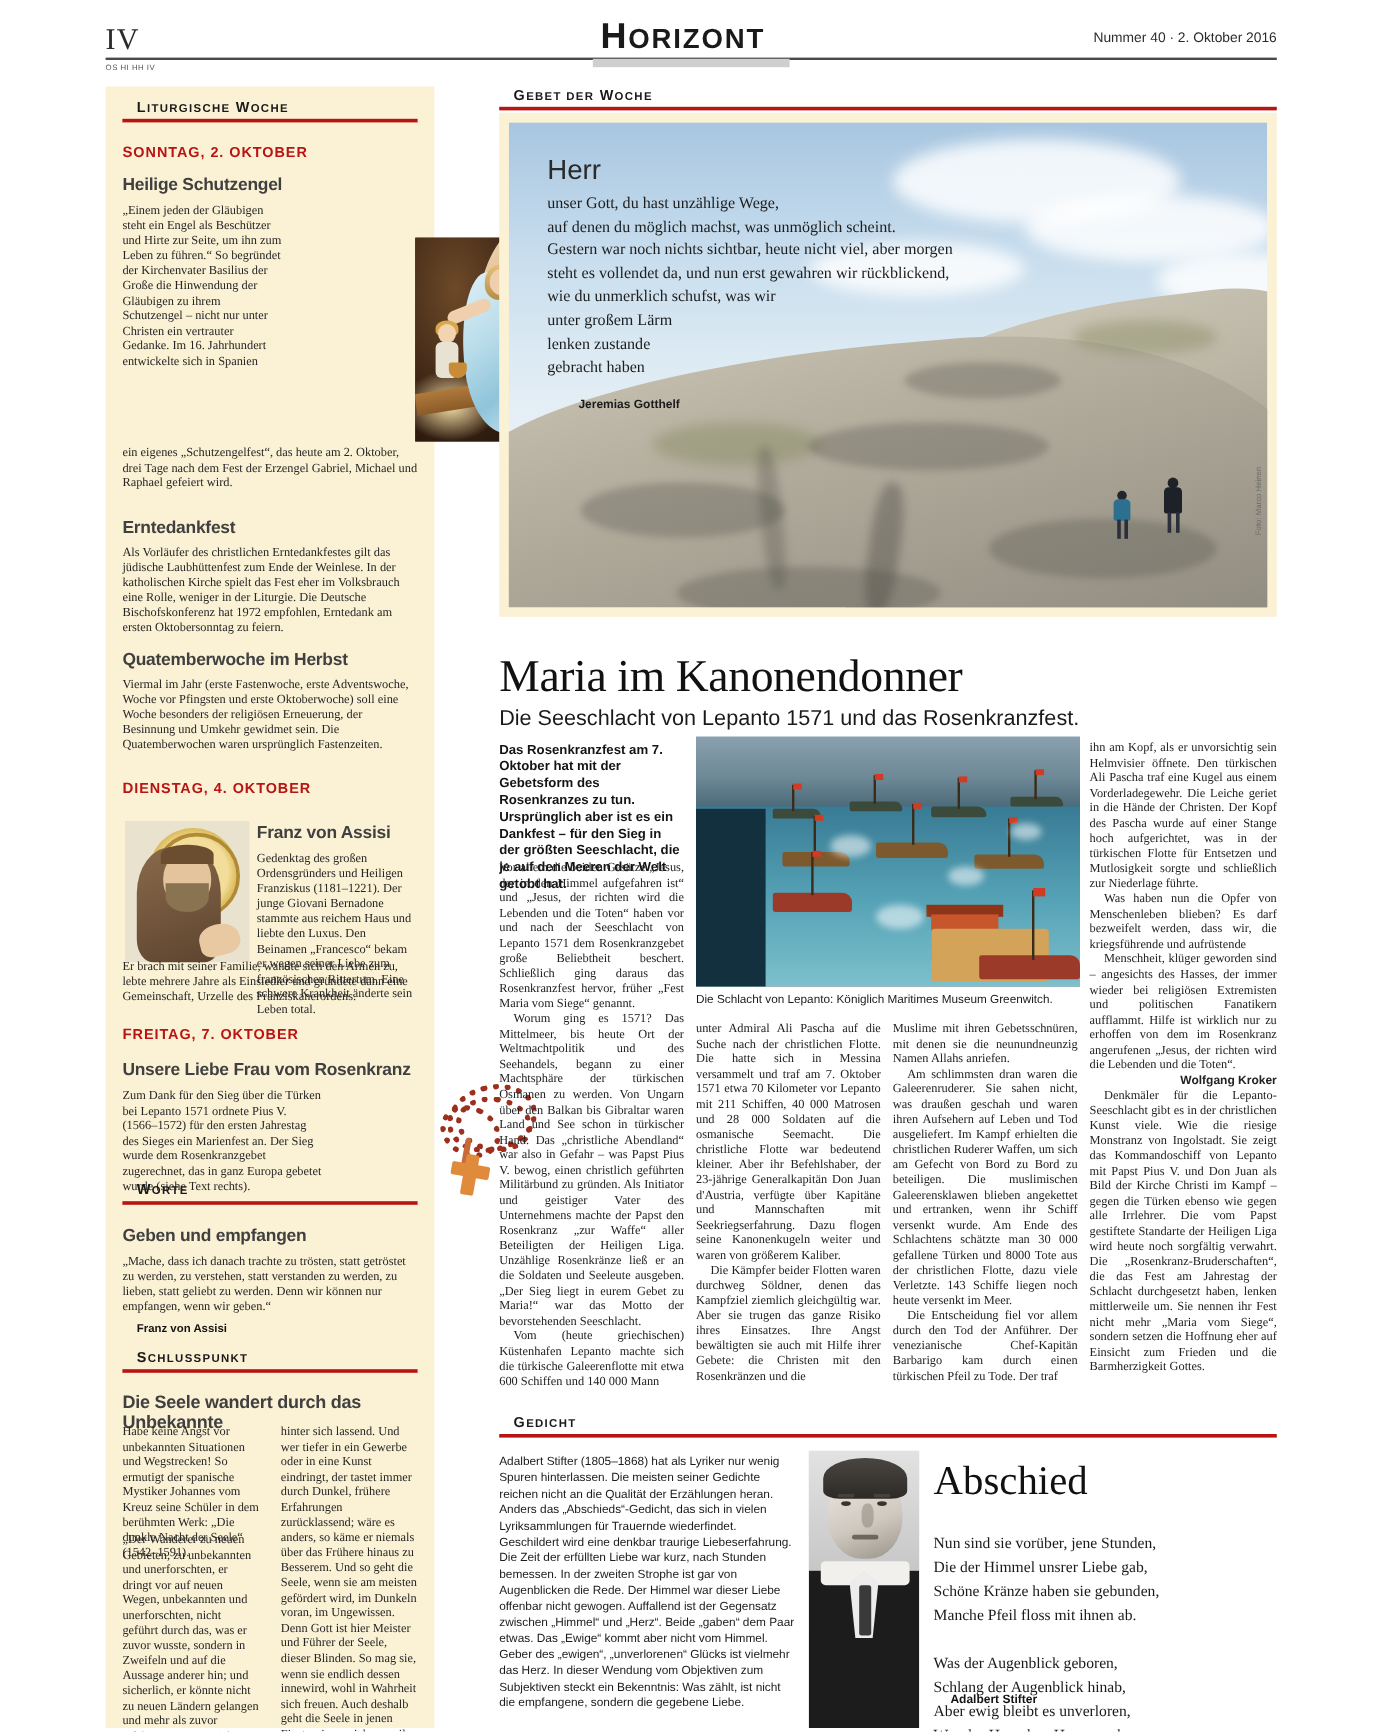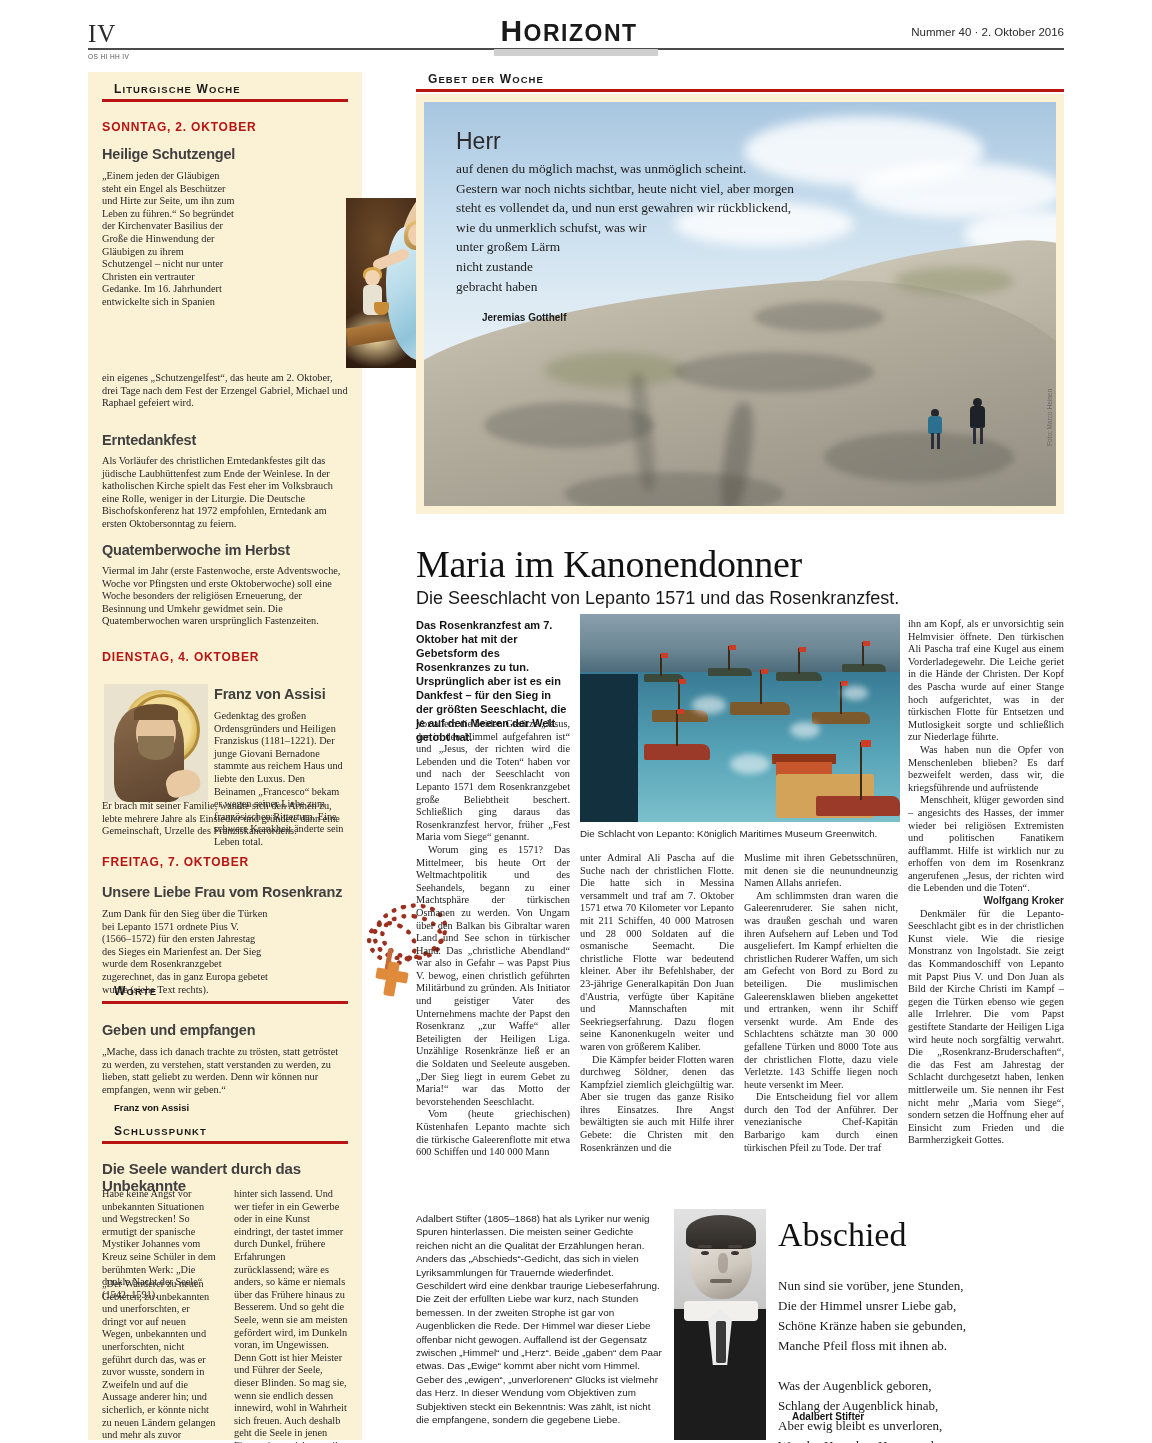--- a/index.html
+++ b/index.html
@@ -342,26 +342,27 @@
       <div class="hiker" style="left:545px;top:296px;width:17px;height:46px;">
         <div class="h-head" style="left:4px;top:0;width:9px;height:9px;background:#1f2227;"></div>
         <div class="h-body" style="left:1px;top:8px;width:15px;height:22px;background:#1d2128;"></div>
         <div class="h-leg" style="left:4px;top:29px;height:17px;"></div>
         <div class="h-leg" style="left:11px;top:29px;height:17px;"></div>
       </div>
     </div>
 
     <div class="prayer-text">
       <div class="prayer-lead">Herr</div>
+      <div class="prayer-line">unser Gott, du hast unzählige Wege,</div>
       <div class="prayer-line">auf denen du möglich machst, was unmöglich scheint.</div>
       <div class="prayer-line">Gestern war noch nichts sichtbar, heute nicht viel, aber morgen</div>
       <div class="prayer-line">steht es vollendet da, und nun erst gewahren wir rückblickend,</div>
       <div class="prayer-line">wie du unmerklich schufst, was wir</div>
       <div class="prayer-line">unter großem Lärm</div>
-      <div class="prayer-line">nicht zustande</div>
+      <div class="prayer-line">lenken zustande</div>
       <div class="prayer-line">gebracht haben</div>
       <div class="prayer-author">Jeremias Gotthelf</div>
     </div>
   </div>
   <div class="photocredit">Foto: Marco Heinen</div>
 
   <div class="headline">Maria im Kanonendonner</div>
   <div class="subhead">Die Seeschlacht von Lepanto 1571 und das Rosenkranzfest.</div>
   <div class="lead">Das Rosenkranzfest am 7. Oktober hat mit der Gebetsform des Rosenkranzes zu tun. Ursprünglich aber ist es ein Dankfest – für den Sieg in der größten Seeschlacht, die je auf den Meeren der Welt getobt hat.</div>
 
@@ -428,20 +429,24 @@
     <p>Die Entscheidung fiel vor allem durch den Tod der Anführer. Der venezianische Chef-Kapitän Barbarigo kam durch einen türkischen Pfeil zu Tode. Der traf</p>
   </div>
 
   <div class="artcol" style="left:908px;top:618px;width:156px;">
     <p class="noind">ihn am Kopf, als er unvorsichtig sein Helmvisier öffnete. Den türkischen Ali Pascha traf eine Kugel aus einem Vorderladegewehr. Die Leiche geriet in die Hände der Christen. Der Kopf des Pascha wurde auf einer Stange hoch aufgerichtet, was in der türkischen Flotte für Entsetzen und Mutlosigkeit sorgte und schließlich zur Niederlage führte.</p>
     <p>Was haben nun die Opfer von Menschenleben blieben? Es darf bezweifelt werden, dass wir, die kriegsführende und aufrüstende</p>
     <p>Menschheit, klüger geworden sind – angesichts des Hasses, der immer wieder bei religiösen Extremisten und politischen Fanatikern aufflammt. Hilfe ist wirklich nur zu erhoffen von dem im Rosenkranz angerufenen „Jesus, der richten wird die Lebenden und die Toten“.</p>
     <p><span class="sig">Wolfgang Kroker</span><span>Denkmäler für die Lepanto-Seeschlacht gibt es in der christlichen Kunst viele. Wie die riesige Monstranz von Ingolstadt. Sie zeigt das Kommandoschiff von Lepanto mit Papst Pius V. und Don Juan als Bild der Kirche Christi im Kampf – gegen die Türken ebenso wie gegen alle Irrlehrer. Die vom Papst gestiftete Standarte der Heiligen Liga wird heute noch sorgfältig verwahrt. Die „Rosenkranz-Bruderschaften“, die das Fest am Jahrestag der Schlacht durchgesetzt haben, lenken mittlerweile um. Sie nennen ihr Fest nicht mehr „Maria vom Siege“, sondern setzen die Hoffnung eher auf Einsicht zum Frieden und die Barmherzigkeit Gottes.</span></p>
   </div>
 
+  <div class="sechead ged-head">
+    <div class="lbl"><span>G</span><span class="sc">EDICHT</span></div>
+    <div class="bar"></div>
+  </div>
 
   <div class="ged-intro">Adalbert Stifter (1805–1868) hat als Lyriker nur wenig Spuren hinterlassen. Die meisten seiner Gedichte reichen nicht an die Qualität der Erzählungen heran. Anders das „Abschieds“-Gedicht, das sich in vielen Lyriksammlungen für Trauernde wiederfindet. Geschildert wird eine denkbar traurige Liebeserfahrung. Die Zeit der erfüllten Liebe war kurz, nach Stunden bemessen. In der zweiten Strophe ist gar von Augenblicken die Rede. Der Himmel war dieser Liebe offenbar nicht gewogen. Auffallend ist der Gegensatz zwischen „Himmel“ und „Herz“. Beide „gaben“ dem Paar etwas. Das „Ewige“ kommt aber nicht vom Himmel. Geber des „ewigen“, „unverlorenen“ Glücks ist vielmehr das Herz. In dieser Wendung vom Objektiven zum Subjektiven steckt ein Bekenntnis: Was zählt, ist nicht die empfangene, sondern die gegebene Liebe.</div>
 
   <div class="portrait">
     <div class="pt-bg"></div>
     <div class="pt-suit"></div>
     <div class="pt-head"></div>
     <div class="pt-hair"></div>
     <div class="pt-brow" style="left:24px;top:36px;"></div>
     <div class="pt-brow" style="left:54px;top:36px;"></div>

